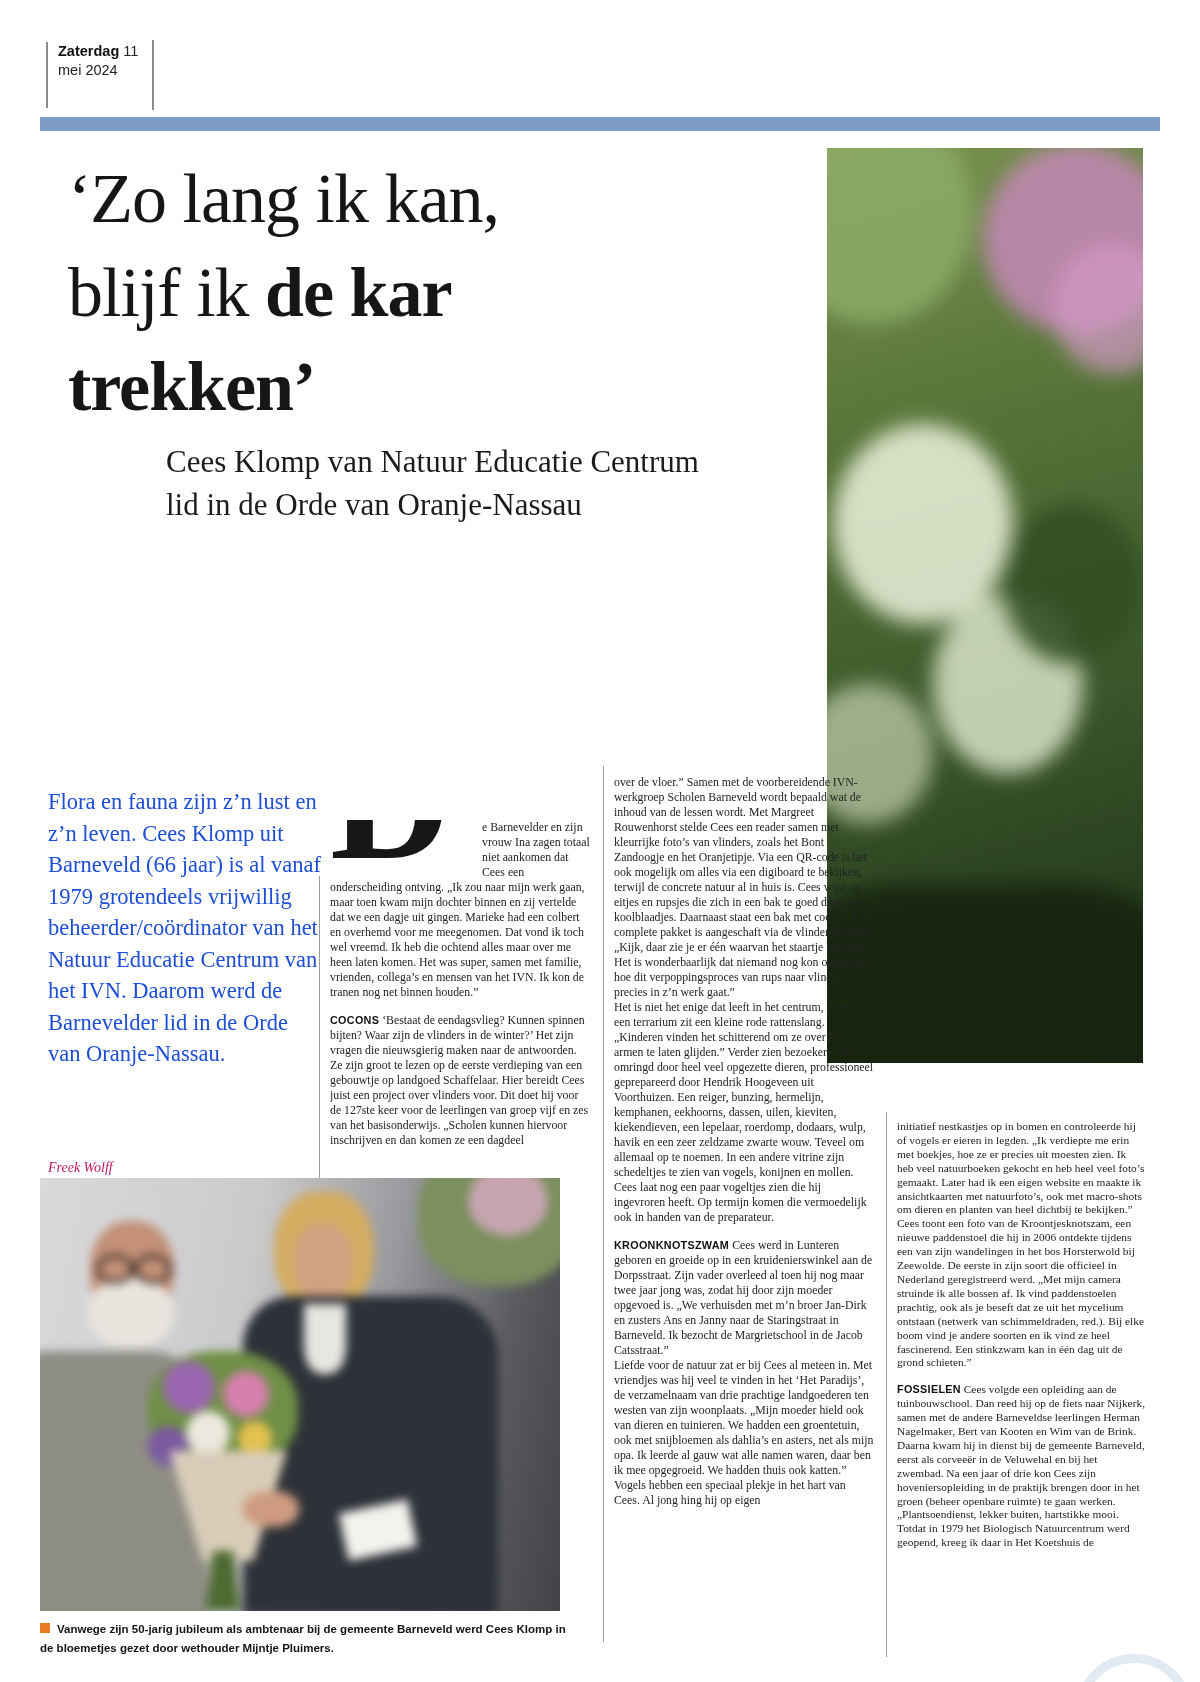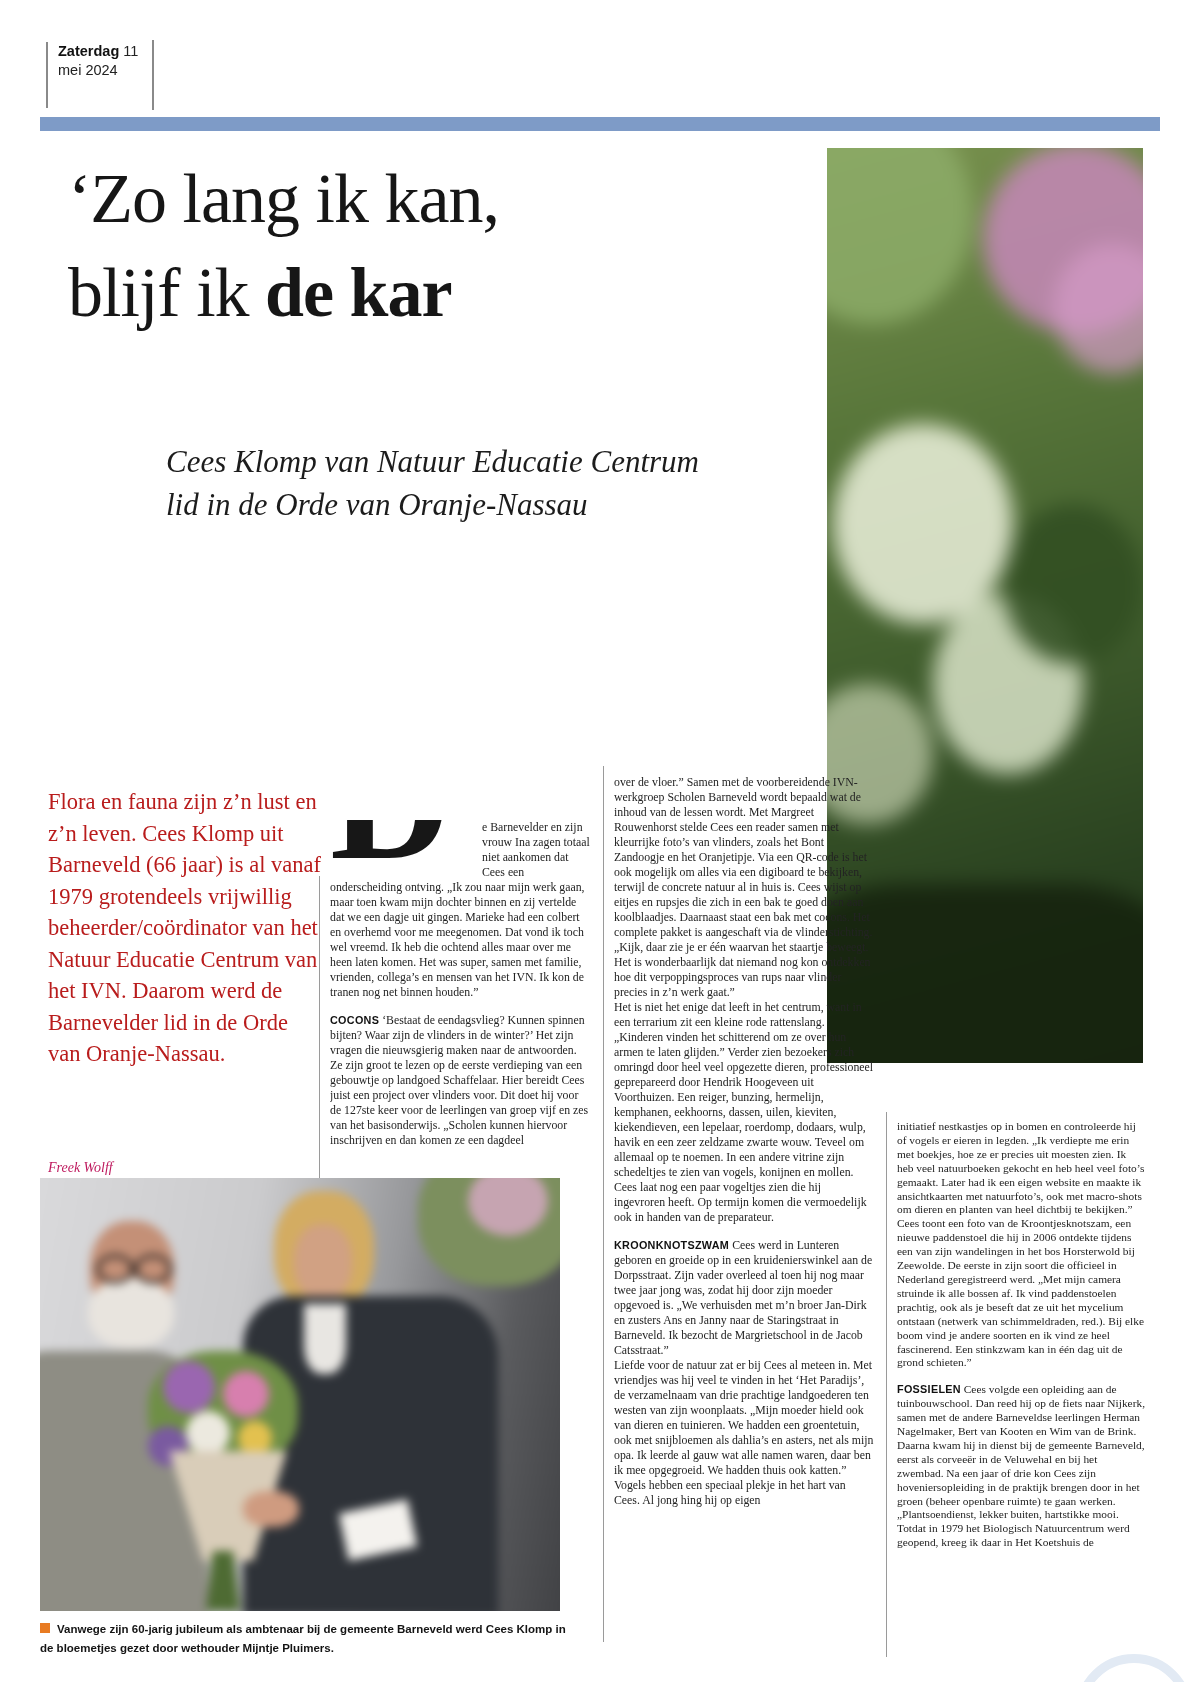--- a/index.html
+++ b/index.html
@@ -15,34 +15,34 @@
                 font-size:14.5px; line-height:19px; color:#222; }
   .date-block b { font-weight:700; color:#111; }
   .section-title { position:absolute; left:168px; top:56px; font-family:"Liberation Sans",sans-serif;
                    font-size:42px; font-weight:900; letter-spacing:7px; color:#9a9189; }
   .bar-blue { position:absolute; left:40px; top:117px; width:1120px; height:14px; background:#7e9bc7; }
 
   
   .headline { position:absolute; left:68px; top:152px; width:780px; color:#161616;
               font-size:70px; line-height:94px; letter-spacing:-1px; font-weight:400; }
   .headline .hl-bold { font-weight:700; }
-  .subhead { position:absolute; left:166px; top:440px; width:640px; font-style:italic;
+  .subhead { position:absolute; left:166px; top:440px; width:640px; 
              font-size:31px; line-height:43px; color:#1c1c1c; }
 
   
   .nature-photo { position:absolute; left:827px; top:148px; width:316px; height:915px;
                   overflow:hidden; background:#3f5c2c; }
   .nature-photo .blurwrap { position:absolute; inset:-24px; filter:blur(10px); }
   .np-base { position:absolute; inset:0;
              background:linear-gradient(165deg,#7c9450 0%,#58763a 30%,#3f5c2c 55%,#2a4220 78%,#1c2d13 100%); }
   .np-blob { position:absolute; border-radius:50%; }
 
   
   .intro { position:absolute; left:48px; top:786px; width:276px; font-size:22.5px;
-           line-height:31.5px; color:#b91c1c; }
+           line-height:31.5px; color:#1d4ed8; }
   .author { position:absolute; left:48px; top:1160px; font-style:italic; font-size:14px; color:#be185d; }
 
   
   .col-rule { position:absolute; width:1px; background:#9a9a9a; }
   .rule-a { left:319px; top:876px;  height:302px; }
   .rule-b { left:603px; top:766px;  height:876px; }
   .rule-c { left:886px; top:1112px; height:545px; }
 
   .col { position:absolute; color:#232323; }
   .col p { margin:0; }
@@ -88,20 +88,21 @@
     <div><b>Zaterdag</b>
       <span>11</span></div>
     <div>mei 2024</div>
   </div>
   <div class="mast-rule mid"></div>
   <div class="bar-blue"></div>
 
   <h1 class="headline" style="margin:0;font-weight:400;">
     <span>‘Zo lang ik kan,</span><br>
     <span>blijf ik </span><span class="hl-bold">de kar</span><br>
+    <span class="hl-bold">trekken’</span>
   </h1>
 
   <div class="subhead">
     <div>Cees Klomp van Natuur Educatie Centrum</div>
     <div>lid in de Orde van Oranje-Nassau</div>
   </div>
 
   <div class="nature-photo">
     <div class="blurwrap">
       <div class="np-base"></div>
@@ -167,18 +168,18 @@
       <div class="cp-shape" style="left:158px;top:245px;width:44px;height:44px;background:#ece9df;border-radius:50%;"></div>
       <div class="cp-shape" style="left:210px;top:255px;width:34px;height:34px;background:#e3c14f;border-radius:50%;"></div>
       <div class="cp-shape" style="left:120px;top:260px;width:40px;height:40px;background:#7a5aa0;border-radius:50%;"></div>
       <div class="cp-shape" style="left:130px;top:285px;width:140px;height:110px;background:#d9cdb9;clip-path:polygon(8% 0,92% 0,68% 100%,32% 100%);"></div>
       <div class="cp-shape" style="left:178px;top:385px;width:34px;height:60px;background:#4e6b33;clip-path:polygon(20% 0,80% 0,100% 100%,0 100%);"></div>
       <div class="cp-shape" style="left:215px;top:325px;width:56px;height:36px;background:#cf9b80;border-radius:45%;"></div>
     </div>
   </div>
 
   <div class="caption">
-    <span class="bullet"></span><span>Vanwege zijn 60-jarig jubileum als ambtenaar bij de gemeente Barneveld werd Cees Klomp in de bloemetjes gezet door wethouder Mijntje Pluimers.</span>
+    <span class="bullet"></span><span>Vanwege zijn 50-jarig jubileum als ambtenaar bij de gemeente Barneveld werd Cees Klomp in de bloemetjes gezet door wethouder Mijntje Pluimers.</span>
   </div>
 
   <div class="page-curl"></div>
 
 </div>
 
 </body></html>

